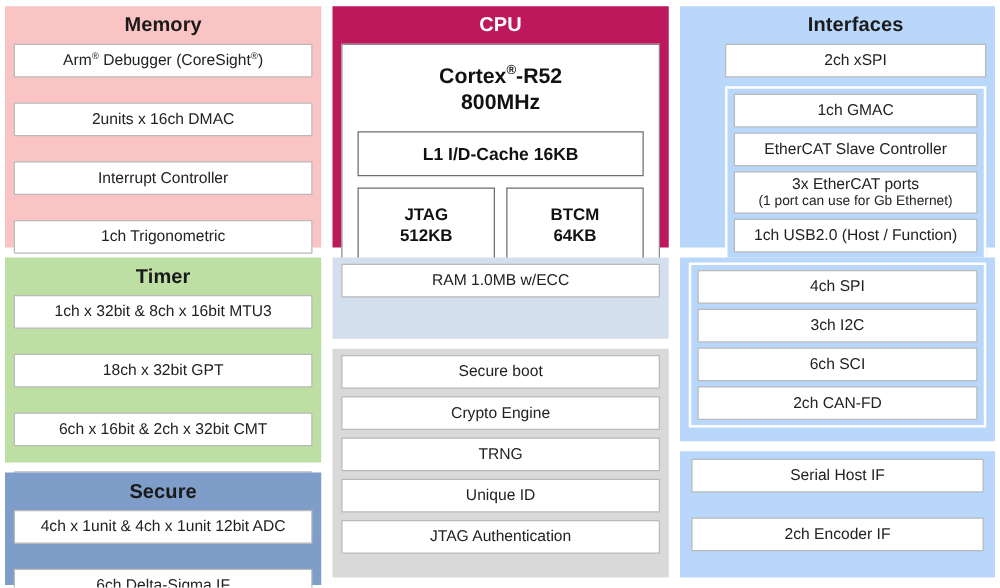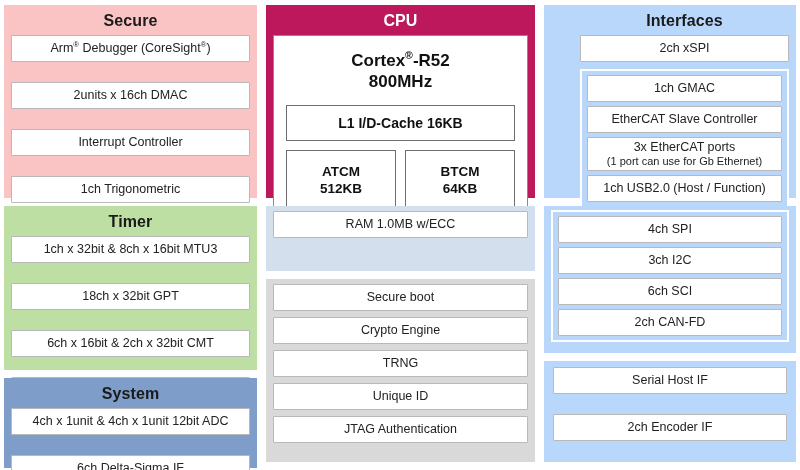--- a/index.html
+++ b/index.html
@@ -148,62 +148,62 @@
   }
 </style>
 </head>
 <body>
 
 <div id="diagram">
 
   <div class="column col-left">
 
     <div class="panel p-system" style="height:193px;">
-      <div class="panel-title">Secure</div>
+      <div class="panel-title">Memory</div>
       <div class="items">
         <div class="item">Arm<sup>®</sup> Debugger (CoreSight<sup>®</sup>)</div>
         <div class="item">2units x 16ch DMAC</div>
         <div class="item">Interrupt Controller</div>
         <div class="item">1ch Trigonometric</div>
       </div>
     </div>
 
     <div class="panel p-timer" style="height:164px;">
       <div class="panel-title">Timer</div>
       <div class="items">
         <div class="item">1ch x 32bit &amp; 8ch x 16bit MTU3</div>
         <div class="item">18ch x 32bit GPT</div>
         <div class="item">6ch x 16bit &amp; 2ch x 32bit CMT</div>
         <div class="item">1ch WDT</div>
       </div>
     </div>
 
     <div class="panel p-analog" style="height:90px;">
-      <div class="panel-title">System</div>
+      <div class="panel-title">Secure</div>
       <div class="items">
         <div class="item">4ch x 1unit &amp; 4ch x 1unit 12bit ADC</div>
         <div class="item">6ch Delta-Sigma IF</div>
       </div>
     </div>
 
   </div>
 
   <div class="column col-mid">
 
     <div class="panel p-cpu" style="height:193px;">
       <div class="panel-title" style="color:#ffffff;">CPU</div>
       <div class="cpu-inner">
         <div class="cpu-core-name">
           <span>Cortex<sup>®</sup>-R52</span><br>
           <span>800MHz</span>
         </div>
         <div class="cpu-cache">L1 I/D-Cache 16KB</div>
         <div class="cpu-tcm-row">
           <div class="cpu-tcm">
-            <span>ATCM</span><br>
+            <span>JTAG</span><br>
             <span>512KB</span>
           </div>
           <div class="cpu-tcm">
             <span>BTCM</span><br>
             <span>64KB</span>
           </div>
         </div>
       </div>
     </div>
 

